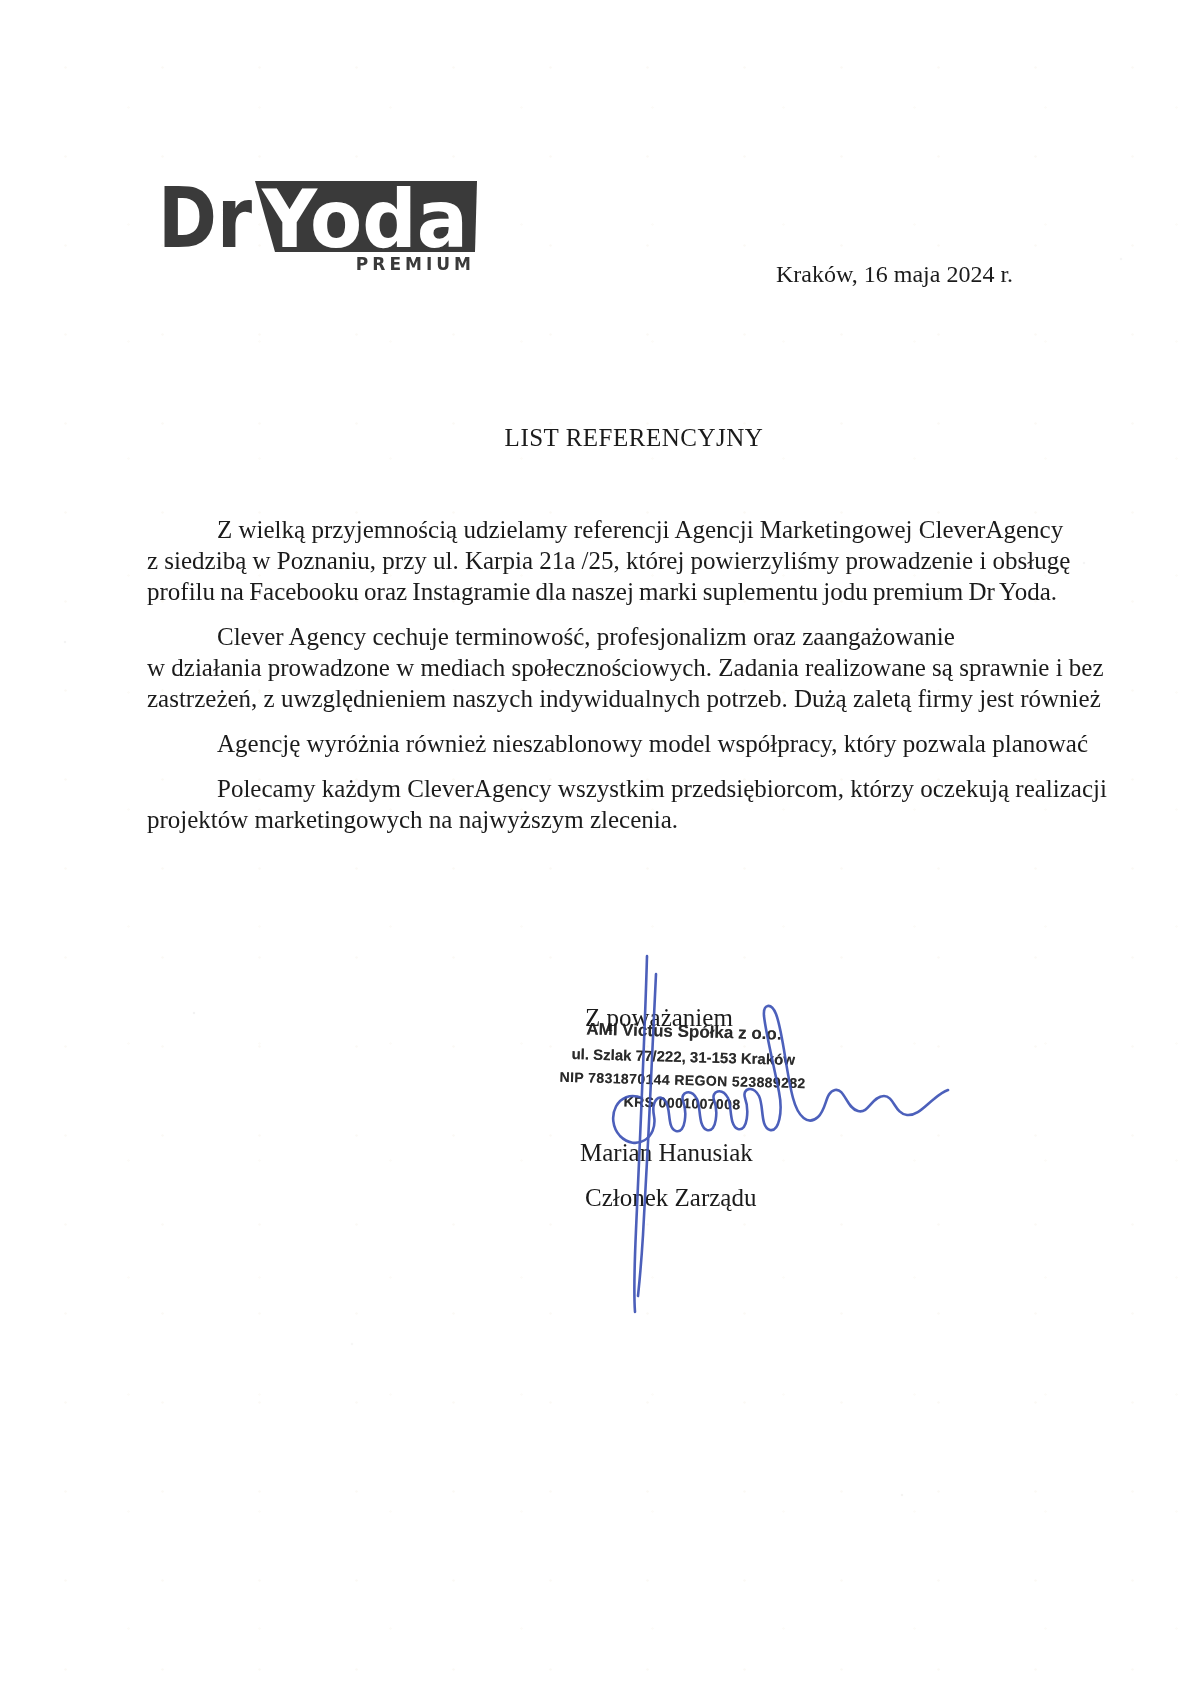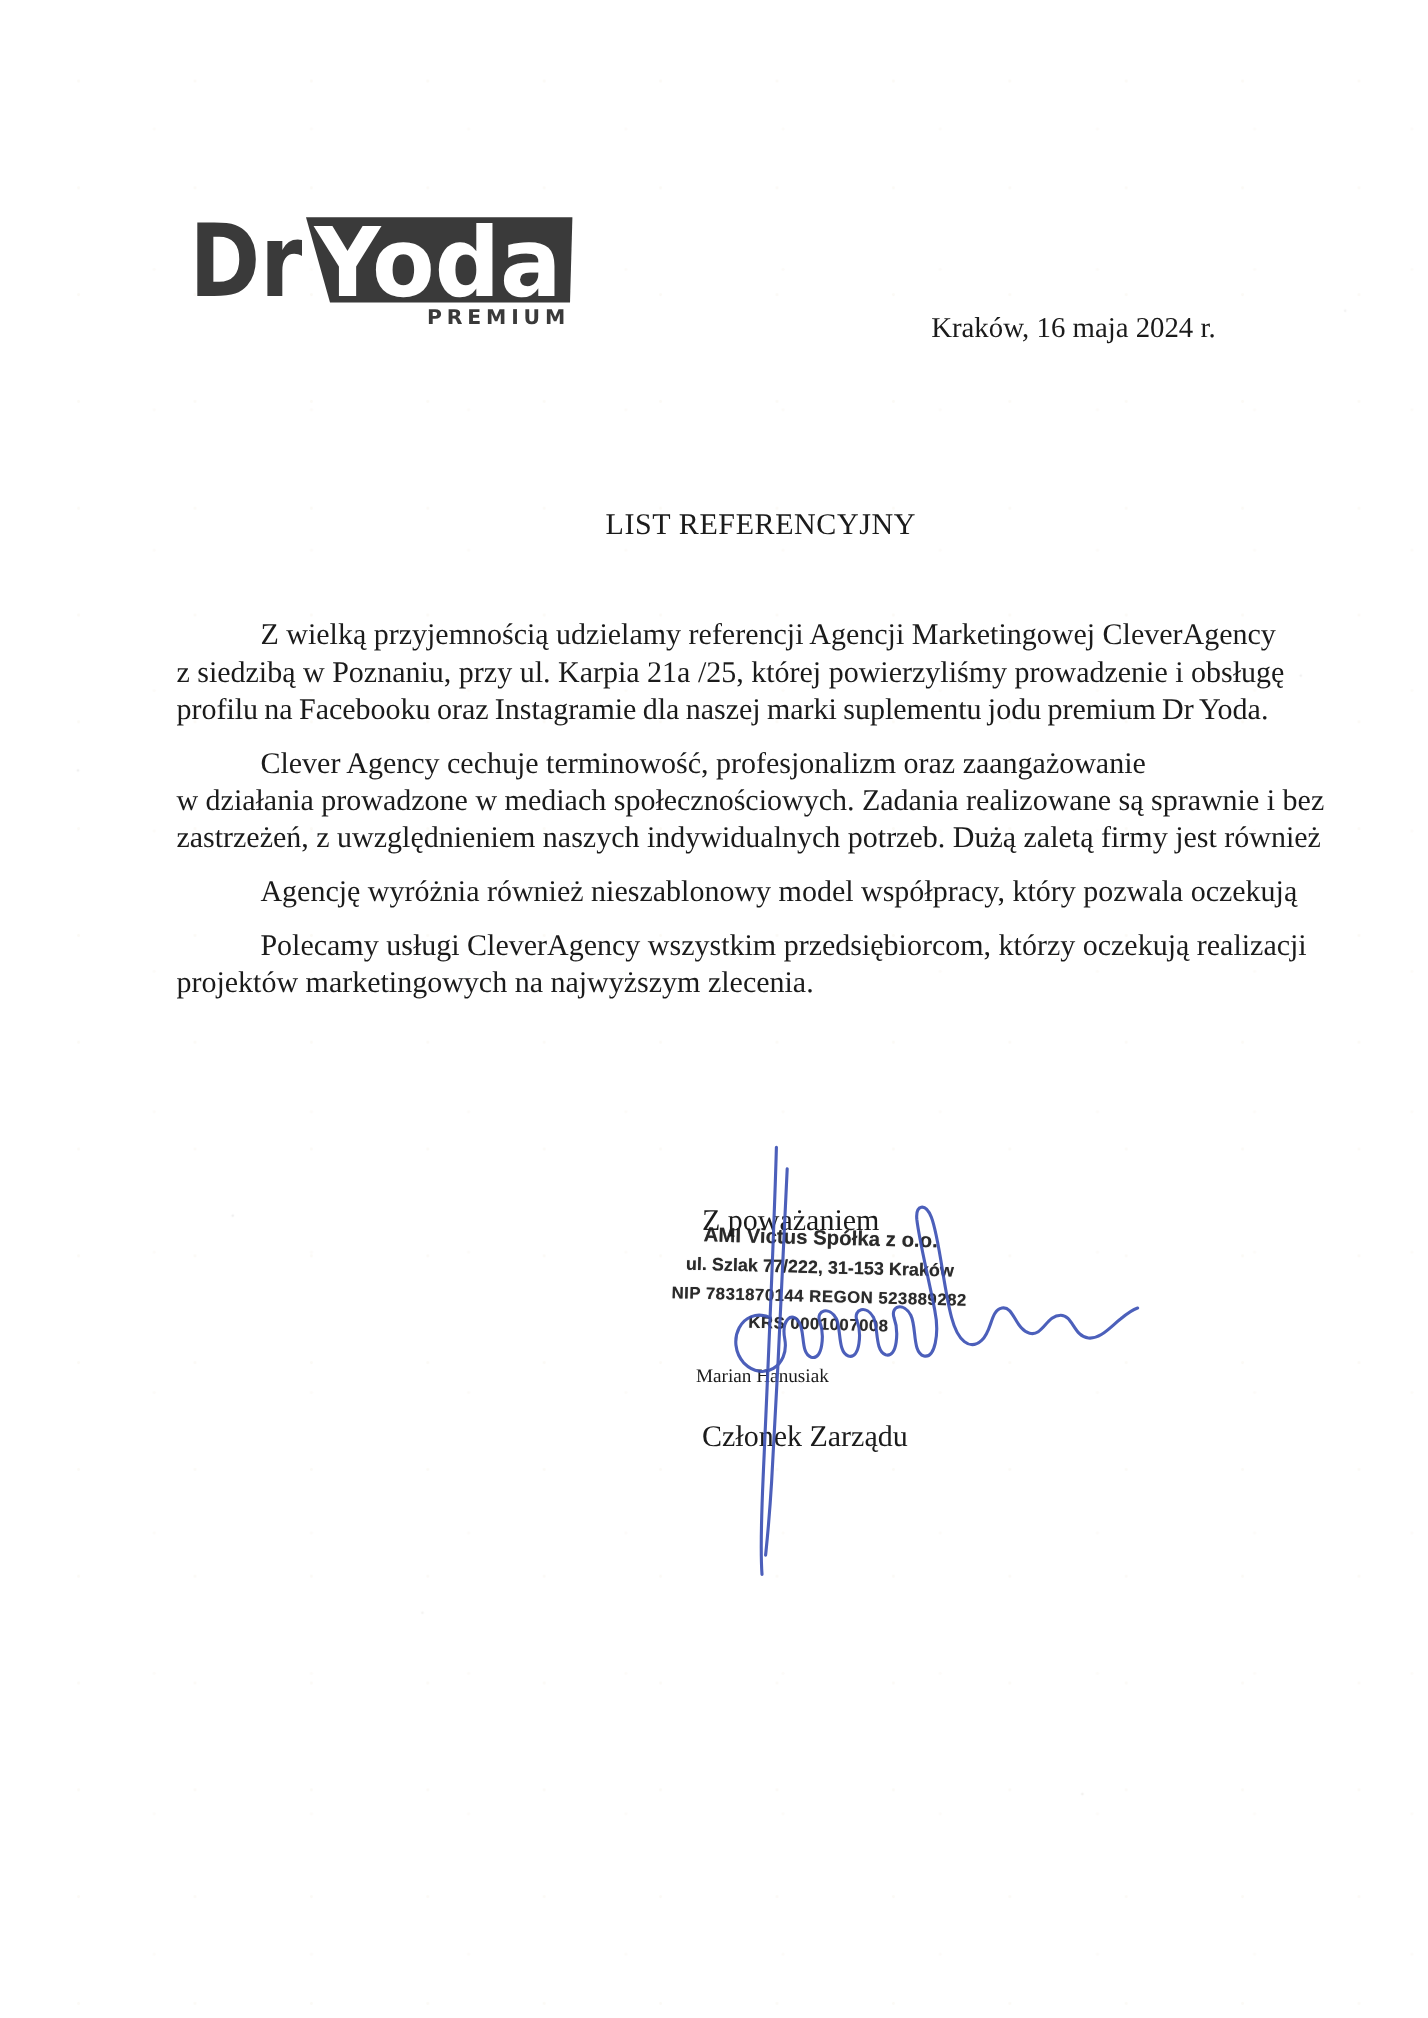--- a/index.html
+++ b/index.html
@@ -28,21 +28,21 @@
   .valediction{left:585px;top:1005px;font-size:25px;z-index:2;}
   .stamp{
     position:absolute;left:540px;top:1020px;width:286px;text-align:center;
     font-family:"Liberation Sans", sans-serif;font-weight:bold;color:#2a2a2a;
     transform:rotate(1.5deg);z-index:1;text-shadow:0 0 0.6px rgba(40,40,40,0.55);
   }
   .stamp .s1{font-size:17px;line-height:24px;white-space:nowrap;}
   .stamp .s2{font-size:15px;line-height:25px;white-space:nowrap;}
   .stamp .s3{font-size:14px;line-height:23px;white-space:nowrap;letter-spacing:0.4px;}
   .stamp .s4{font-size:14px;line-height:22px;white-space:nowrap;letter-spacing:0.4px;}
-  .signer-name{left:580px;top:1140px;font-size:16px;z-index:2;}
+  .signer-name{left:580px;top:1140px;font-size:25px;z-index:2;}
   .signer-role{left:585px;top:1185px;font-size:25px;z-index:2;}
   .signature-svg{position:absolute;left:555px;top:935px;width:420px;height:390px;z-index:5;pointer-events:none;}
   .speck{position:absolute;left:0;top:0;width:2px;height:2px;border-radius:50%;
     background:transparent;
     box-shadow:193px 1012px 1px rgba(130,130,130,.16),
                1083px 562px 1px rgba(130,130,130,.13),
                64px 641px 1px rgba(130,130,130,.14),
                901px 1494px 1px rgba(150,140,120,.15),
                351px 1343px 1px rgba(150,140,120,.12),
                1120px 258px 1px rgba(130,130,130,.12);}
@@ -73,25 +73,25 @@
       <div class="ln" style="word-spacing: -1px;"><span>profilu na Facebooku oraz Instagramie dla naszej marki suplementu jodu premium Dr Yoda.</span></div>
     </div>
 
     <div class="para">
       <div class="ln indent" style="word-spacing: 0px;"><span>Clever Agency cechuje terminowość, profesjonalizm oraz zaangażowanie</span></div>
       <div class="ln" style="word-spacing: 0px;"><span>w działania prowadzone w mediach społecznościowych. Zadania realizowane są sprawnie i bez</span></div>
       <div class="ln" style="word-spacing: 0px;"><span>zastrzeżeń, z uwzględnieniem naszych indywidualnych potrzeb. Dużą zaletą firmy jest również</span></div>
     </div>
 
     <div class="para">
-      <div class="ln indent" style="word-spacing: 0px;"><span>Agencję wyróżnia również nieszablonowy model współpracy, który pozwala oczekują</span></div>
+      <div class="ln indent" style="word-spacing: 0px;"><span>Agencję wyróżnia również nieszablonowy model współpracy, który pozwala planować</span></div>
     </div>
 
     <div class="para">
-      <div class="ln indent" style="word-spacing: 0px;"><span>Polecamy usługi CleverAgency wszystkim przedsiębiorcom, którzy oczekują realizacji</span></div>
+      <div class="ln indent" style="word-spacing: 0px;"><span>Polecamy każdym CleverAgency wszystkim przedsiębiorcom, którzy oczekują realizacji</span></div>
       <div class="ln"><span>projektów marketingowych na najwyższym zlecenia.</span></div>
     </div>
 
   </div>
 
   <div class="abs valediction">Z poważaniem</div>
 
   <div class="stamp">
     <div class="s1">AMI Victus Spółka z o.o.</div>
     <div class="s2">ul. Szlak 77/222, 31-153 Kraków</div>

